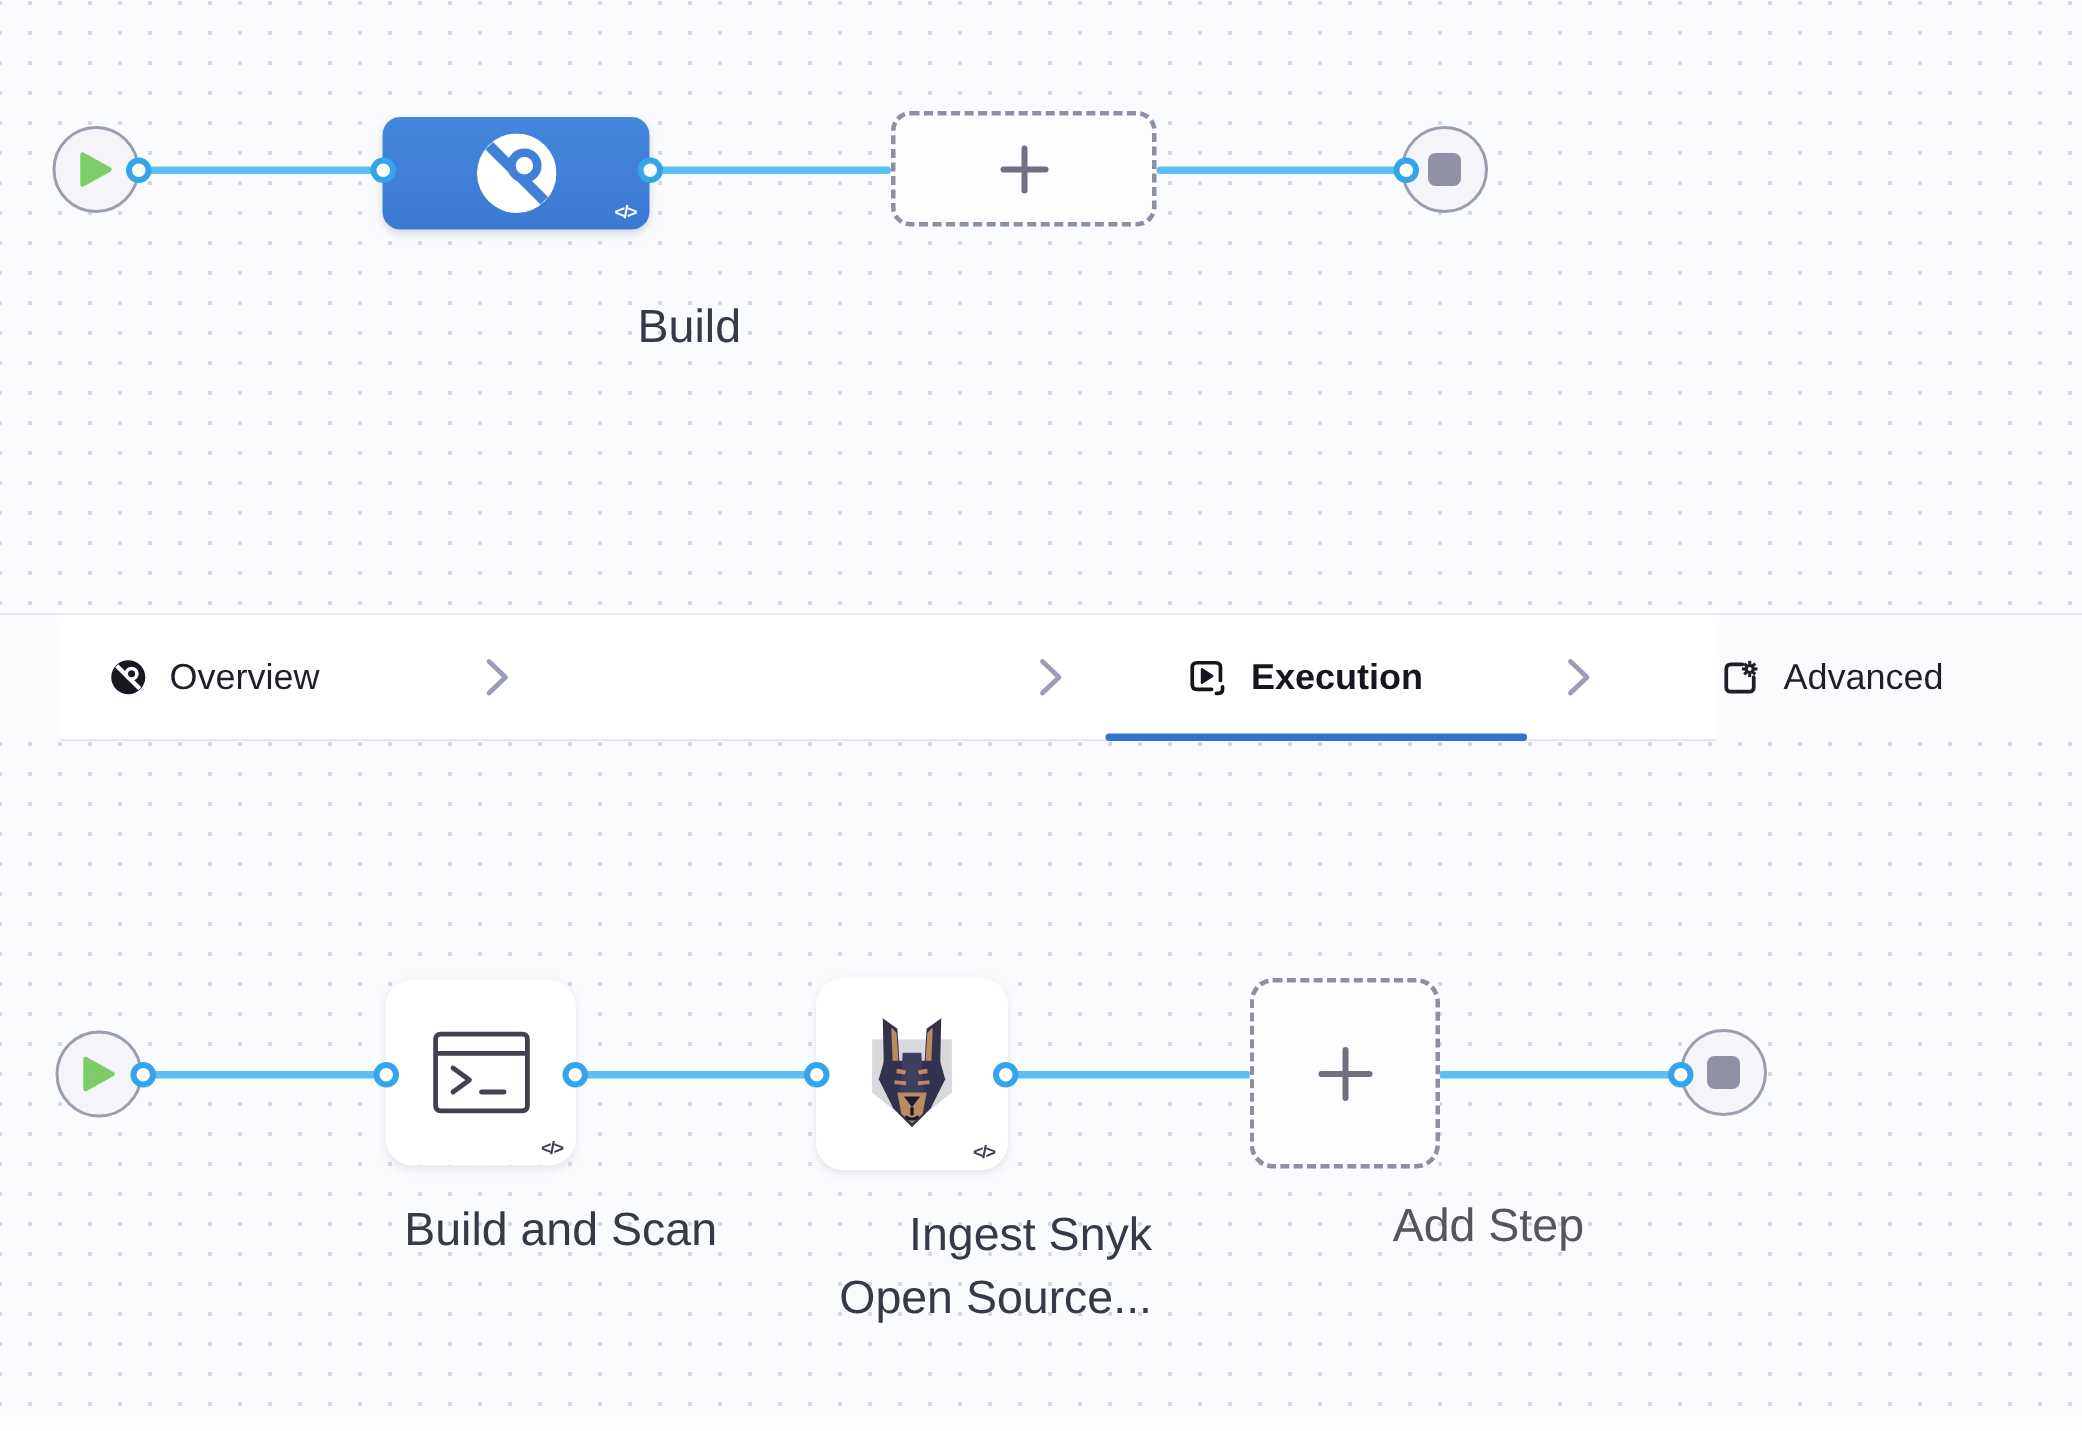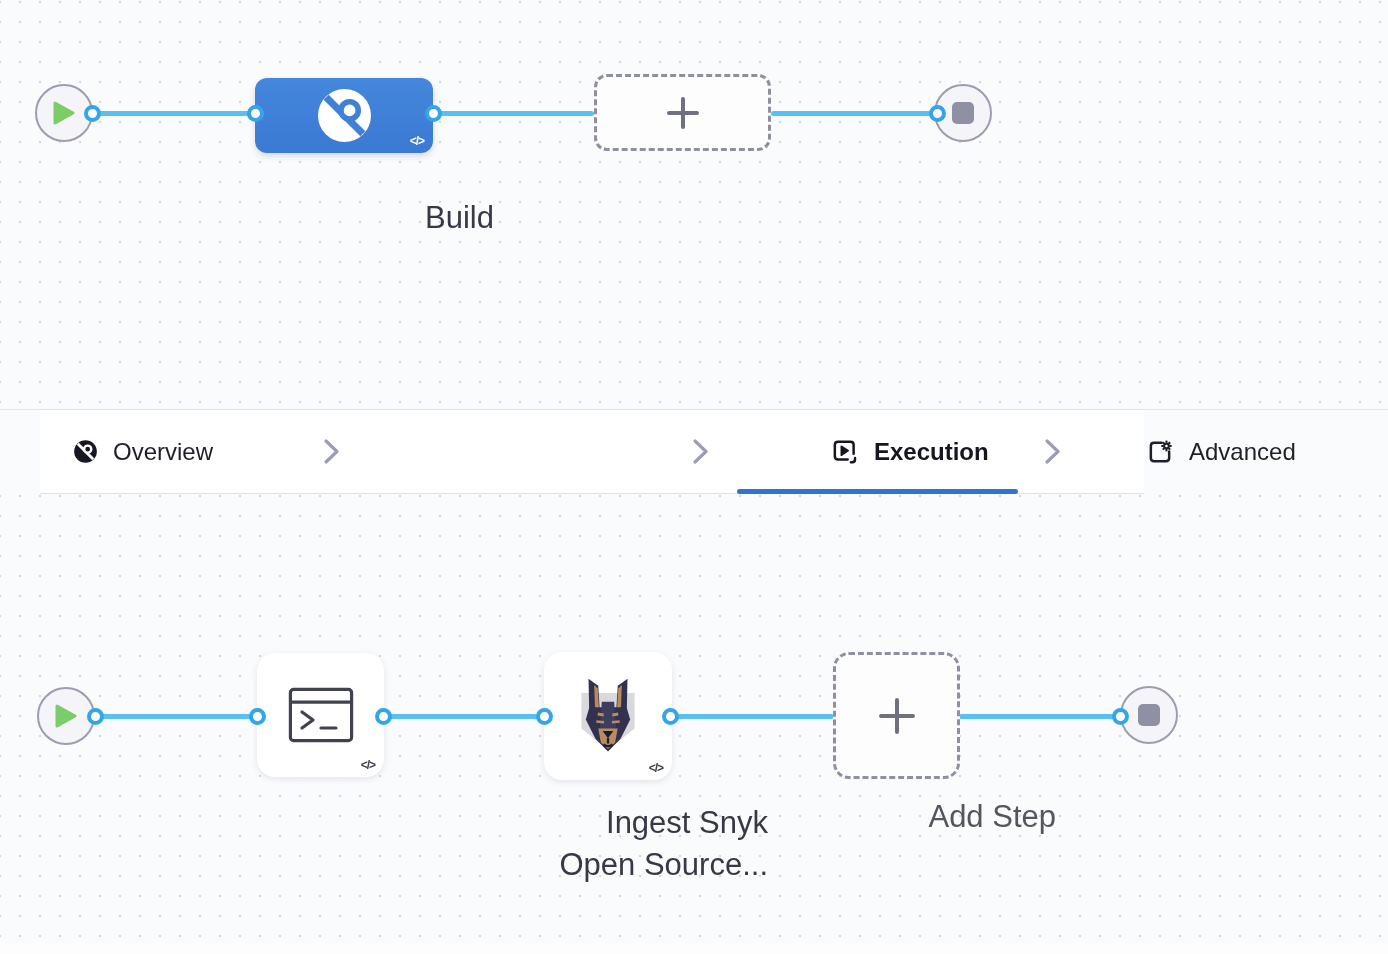--- a/index.html
+++ b/index.html
@@ -108,21 +108,21 @@
 
     <svg class="chevron" style="left:281px;" width="20" height="27" viewBox="0 0 20 27">
       <path d="M5,3 L16,13.5 L5,24" fill="none" stroke="#9b9cb5" stroke-width="3.2" stroke-linecap="round" stroke-linejoin="round"></path>
     </svg>
 
 
     <svg class="chevron" style="left:650px;" width="20" height="27" viewBox="0 0 20 27">
       <path d="M5,3 L16,13.5 L5,24" fill="none" stroke="#9b9cb5" stroke-width="3.2" stroke-linecap="round" stroke-linejoin="round"></path>
     </svg>
 
-    <div class="tab active" style="left:790px;">
+    <div class="tab active" style="left:750px;">
       <svg width="29" height="29" viewBox="0 0 27 27">
         <g fill="none" stroke="#15161f" stroke-width="2.3" stroke-linecap="round">
           <path d="M22,15.5 V7.5 Q22,4.5 19,4.5 H7.5 Q4.5,4.5 4.5,7.5 V18 Q4.5,21 7.5,21 H16.5"></path>
           <path d="M19.5,23.5 H20.8 Q23.3,23.5 23.3,21 V19.5"></path>
         </g>
         <path d="M10.5,8.5 L17,12.7 L10.5,17 Z" fill="#15161f" stroke="#15161f" stroke-width="1.4" stroke-linejoin="round"></path>
       </svg>
       <span class="tab-label">Execution</span>
     </div>
 
@@ -213,20 +213,21 @@
       <div class="stop-square"></div>
     </div>
 
     <div class="port" style="left:87px;top:214px;"></div>
     <div class="port" style="left:249px;top:214px;"></div>
     <div class="port" style="left:375px;top:214px;"></div>
     <div class="port" style="left:536px;top:214px;"></div>
     <div class="port" style="left:662px;top:214px;"></div>
     <div class="port" style="left:1112px;top:214px;"></div>
 
+    <div class="node-label" style="left:158px;top:308px;">Build and Scan</div>
     <div class="node-label two-line" style="left:448px;top:308px;">
       <div>Ingest Snyk</div>
       <div>Open Source...</div>
     </div>
     <div class="node-label muted" style="left:736px;top:305px;">Add Step</div>
 
     <div class="bottom-strip"></div>
   </div>
 
 </div>

